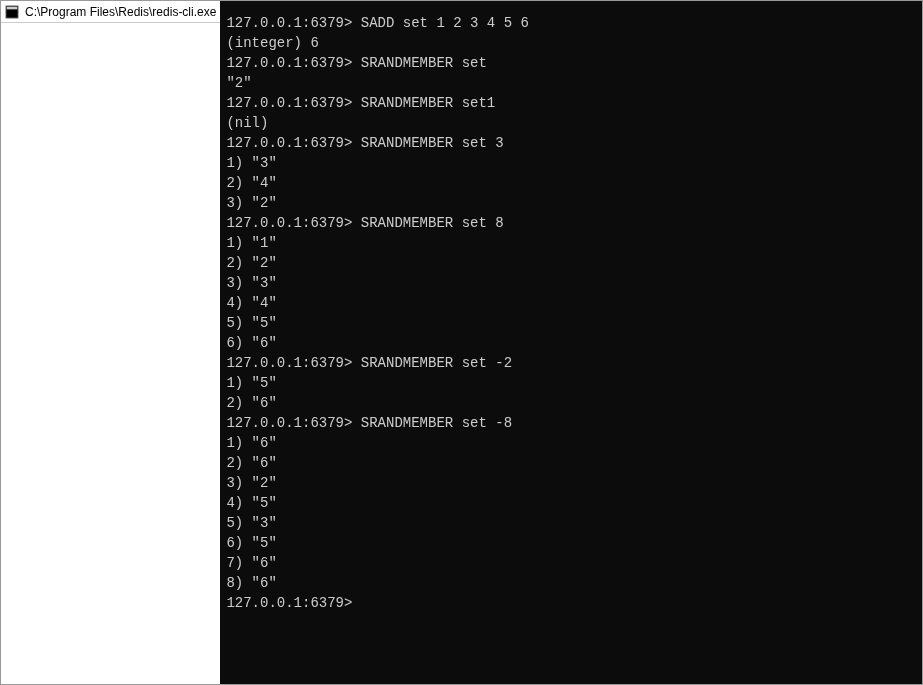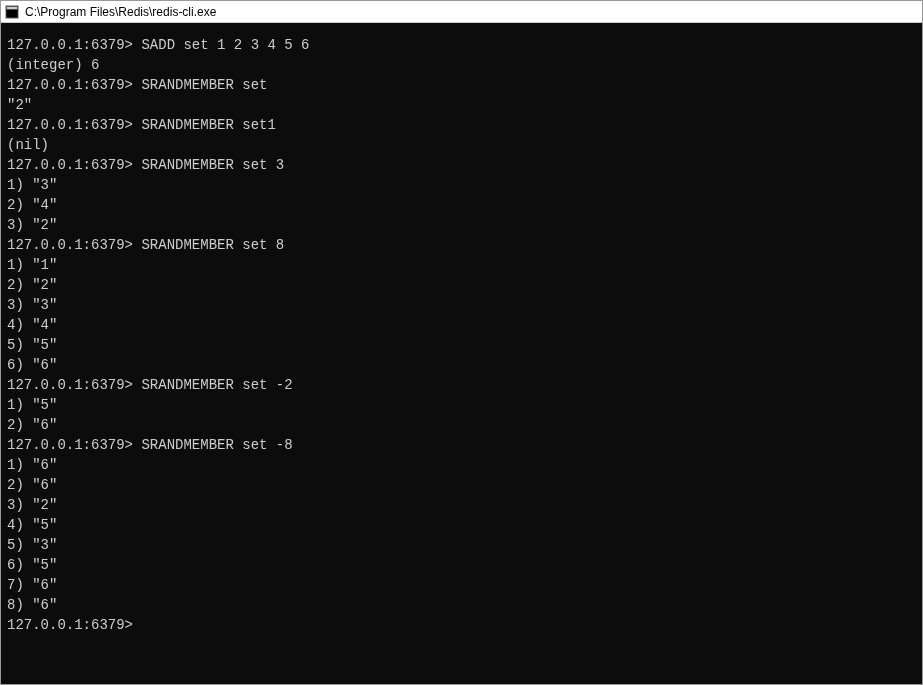--- a/index.html
+++ b/index.html
@@ -13,21 +13,21 @@
       width: 923px;
       height: 685px;
       overflow: hidden;
     }
     .window {
       width: 100%;
       height: 100%;
       background: #fff;
       border: 1px solid #999;
       display: flex;
-      flex-direction: column;
+      flex-direction: row;
     }
     .title-bar {
       height: 22px;
       background: #fff;
       border-bottom: 1px solid #ccc;
       display: flex;
       align-items: center;
       padding: 0 4px;
       font-family: 'Segoe UI', Tahoma, sans-serif;
       font-size: 12px;

